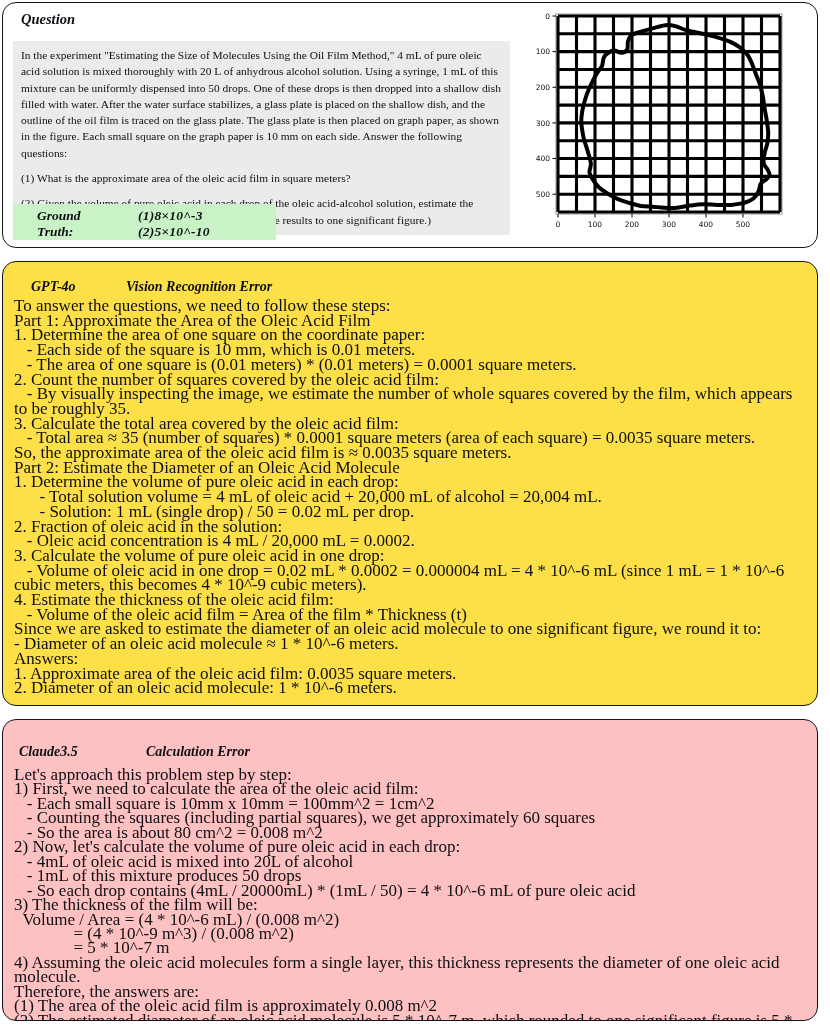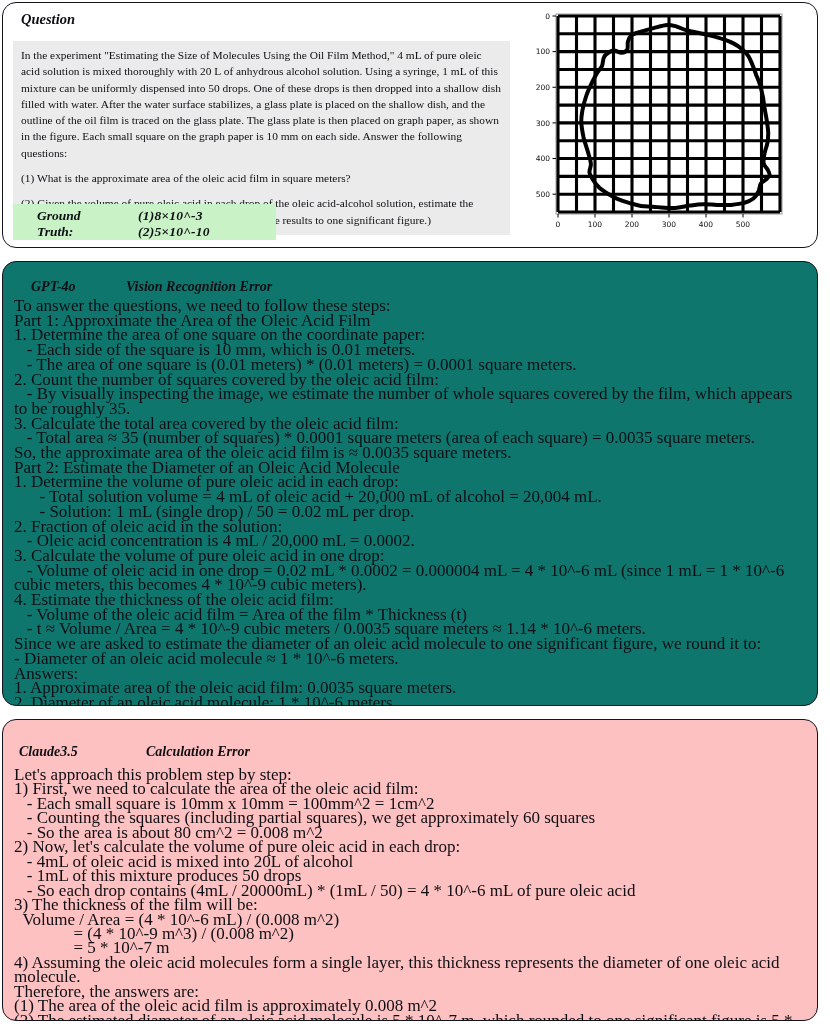--- a/index.html
+++ b/index.html
@@ -129,21 +129,21 @@
         <path d="M 136.2 17.9 C 132.2 18.1 127.4 19.8 122.5 21.1 C 117.5 22.4 110.3 24.5 106.5 25.7 C 102.8 27.0 101.5 27.1 99.9 28.6 C 98.3 30.1 97.5 32.3 96.9 34.7 C 96.3 37.0 97.3 41.0 96.2 42.9 C 95.1 44.7 92.4 45.6 90.3 45.7 C 88.1 45.8 85.4 43.6 83.2 43.6 C 81.1 43.6 79.0 44.6 77.3 45.7 C 75.6 46.8 73.9 48.1 72.9 50.3 C 71.8 52.5 72.1 56.4 71.0 58.9 C 70.0 61.4 68.2 62.7 66.6 65.3 C 65.0 67.9 63.3 70.8 61.4 74.6 C 59.6 78.4 57.2 83.3 55.5 88.1 C 53.8 92.9 52.3 98.9 51.4 103.4 C 50.6 108.0 50.1 110.7 50.3 115.2 C 50.5 119.7 51.4 125.0 52.5 130.2 C 53.7 135.3 56.1 141.7 57.3 146.2 C 58.6 150.7 59.7 153.6 59.9 156.9 C 60.1 160.2 58.0 163.0 58.5 165.8 C 58.9 168.6 60.9 171.1 62.5 173.6 C 64.2 176.1 65.9 178.5 68.4 180.8 C 71.0 183.0 74.6 185.3 77.7 187.2 C 80.8 189.1 83.4 190.7 86.9 192.2 C 90.5 193.7 95.0 195.0 98.8 196.1 C 102.6 197.2 106.1 198.3 109.9 198.9 C 113.7 199.5 117.8 199.4 121.7 199.7 C 125.7 200.0 129.5 200.5 133.6 200.7 C 137.6 200.9 141.9 201.1 146.1 200.7 C 150.3 200.4 154.4 199.2 158.7 198.6 C 163.0 198.0 167.5 197.3 172.0 197.2 C 176.6 197.0 181.4 197.8 186.1 197.9 C 190.8 198.0 195.6 198.2 200.2 197.9 C 204.7 197.5 209.8 196.8 213.5 195.7 C 217.2 194.7 220.0 193.4 222.4 191.5 C 224.7 189.6 226.3 186.8 227.5 184.3 C 228.8 181.8 228.5 178.5 229.8 176.5 C 231.1 174.5 233.8 173.6 235.3 172.2 C 236.8 170.8 238.5 169.6 238.6 167.9 C 238.8 166.3 237.4 164.1 236.4 162.2 C 235.4 160.3 233.2 159.1 232.7 156.5 C 232.2 153.9 232.8 150.0 233.5 146.6 C 234.1 143.1 235.8 139.4 236.4 135.9 C 237.0 132.3 237.3 129.0 237.2 125.2 C 237.0 121.4 236.3 117.1 235.7 113.1 C 235.1 109.0 234.1 104.7 233.5 100.9 C 232.8 97.1 232.7 94.1 232.0 90.3 C 231.2 86.4 230.1 81.5 229.0 77.8 C 227.9 74.1 226.6 71.4 225.3 68.2 C 224.1 64.9 223.0 61.4 221.6 58.2 C 220.3 55.0 219.0 51.6 217.2 48.9 C 215.3 46.2 213.0 43.9 210.5 41.8 C 208.1 39.7 205.5 38.0 202.4 36.4 C 199.3 34.8 195.8 33.5 192.0 32.2 C 188.2 30.9 183.6 29.7 179.4 28.6 C 175.2 27.5 171.1 26.7 166.9 25.7 C 162.7 24.8 157.7 23.9 154.3 22.9 C 150.8 21.9 149.2 20.5 146.1 19.7 C 143.1 18.9 140.1 17.7 136.2 17.9 Z" fill="none" stroke="#000" stroke-width="4" stroke-linejoin="round" stroke-linecap="round"></path>
       </svg>
   </div>
 
   <div class="ground-truth" style="background: rgb(201, 243, 198);">
     <span class="gt-label">Ground Truth:</span>
     <span class="gt-value">(1)8×10^-3 (2)5×10^-10</span>
   </div>
 </div>
 
-<div class="panel gpt-panel" style="background: #0f766e;">
+<div class="panel gpt-panel" style="background: #fde047;">
   <div class="panel-header">
     <span class="model-name">GPT-4o</span>
     <span class="error-type">Vision Recognition Error</span>
   </div>
   <div class="panel-body">
       <div class="tline">To answer the questions, we need to follow these steps:</div>
       <div class="tline">Part 1: Approximate the Area of the Oleic Acid Film</div>
       <div class="tline">1. Determine the area of one square on the coordinate paper:</div>
       <div class="tline">   - Each side of the square is 10 mm, which is 0.01 meters.</div>
       <div class="tline">   - The area of one square is (0.01 meters) * (0.01 meters) = 0.0001 square meters.</div>
@@ -155,21 +155,20 @@
       <div class="tline">Part 2: Estimate the Diameter of an Oleic Acid Molecule</div>
       <div class="tline">1. Determine the volume of pure oleic acid in each drop:</div>
       <div class="tline">      - Total solution volume = 4 mL of oleic acid + 20,000 mL of alcohol = 20,004 mL.</div>
       <div class="tline">      - Solution: 1 mL (single drop) / 50 = 0.02 mL per drop.</div>
       <div class="tline">2. Fraction of oleic acid in the solution:</div>
       <div class="tline">   - Oleic acid concentration is 4 mL / 20,000 mL = 0.0002.</div>
       <div class="tline">3. Calculate the volume of pure oleic acid in one drop:</div>
       <div class="tline">   - Volume of oleic acid in one drop = 0.02 mL * 0.0002 = 0.000004 mL = 4 * 10^-6 mL (since 1 mL = 1 * 10^-6 cubic meters, this becomes 4 * 10^-9 cubic meters).</div>
       <div class="tline">4. Estimate the thickness of the oleic acid film:</div>
       <div class="tline">   - Volume of the oleic acid film = Area of the film * Thickness (t)</div>
-      <div class="tline">   - t ≈ Volume / Area = 4 * 10^-9 cubic meters / 0.0035 square meters ≈ 1.14 * 10^-6 meters.</div>
       <div class="tline">Since we are asked to estimate the diameter of an oleic acid molecule to one significant figure, we round it to:</div>
       <div class="tline">- Diameter of an oleic acid molecule ≈ 1 * 10^-6 meters.</div>
       <div class="tline">Answers:</div>
       <div class="tline">1. Approximate area of the oleic acid film: 0.0035 square meters.</div>
       <div class="tline">2. Diameter of an oleic acid molecule: 1 * 10^-6 meters.</div>
     </div>
 </div>
 
 <div class="panel claude-panel" style="background: rgb(254, 193, 193);">
   <div class="panel-header">

